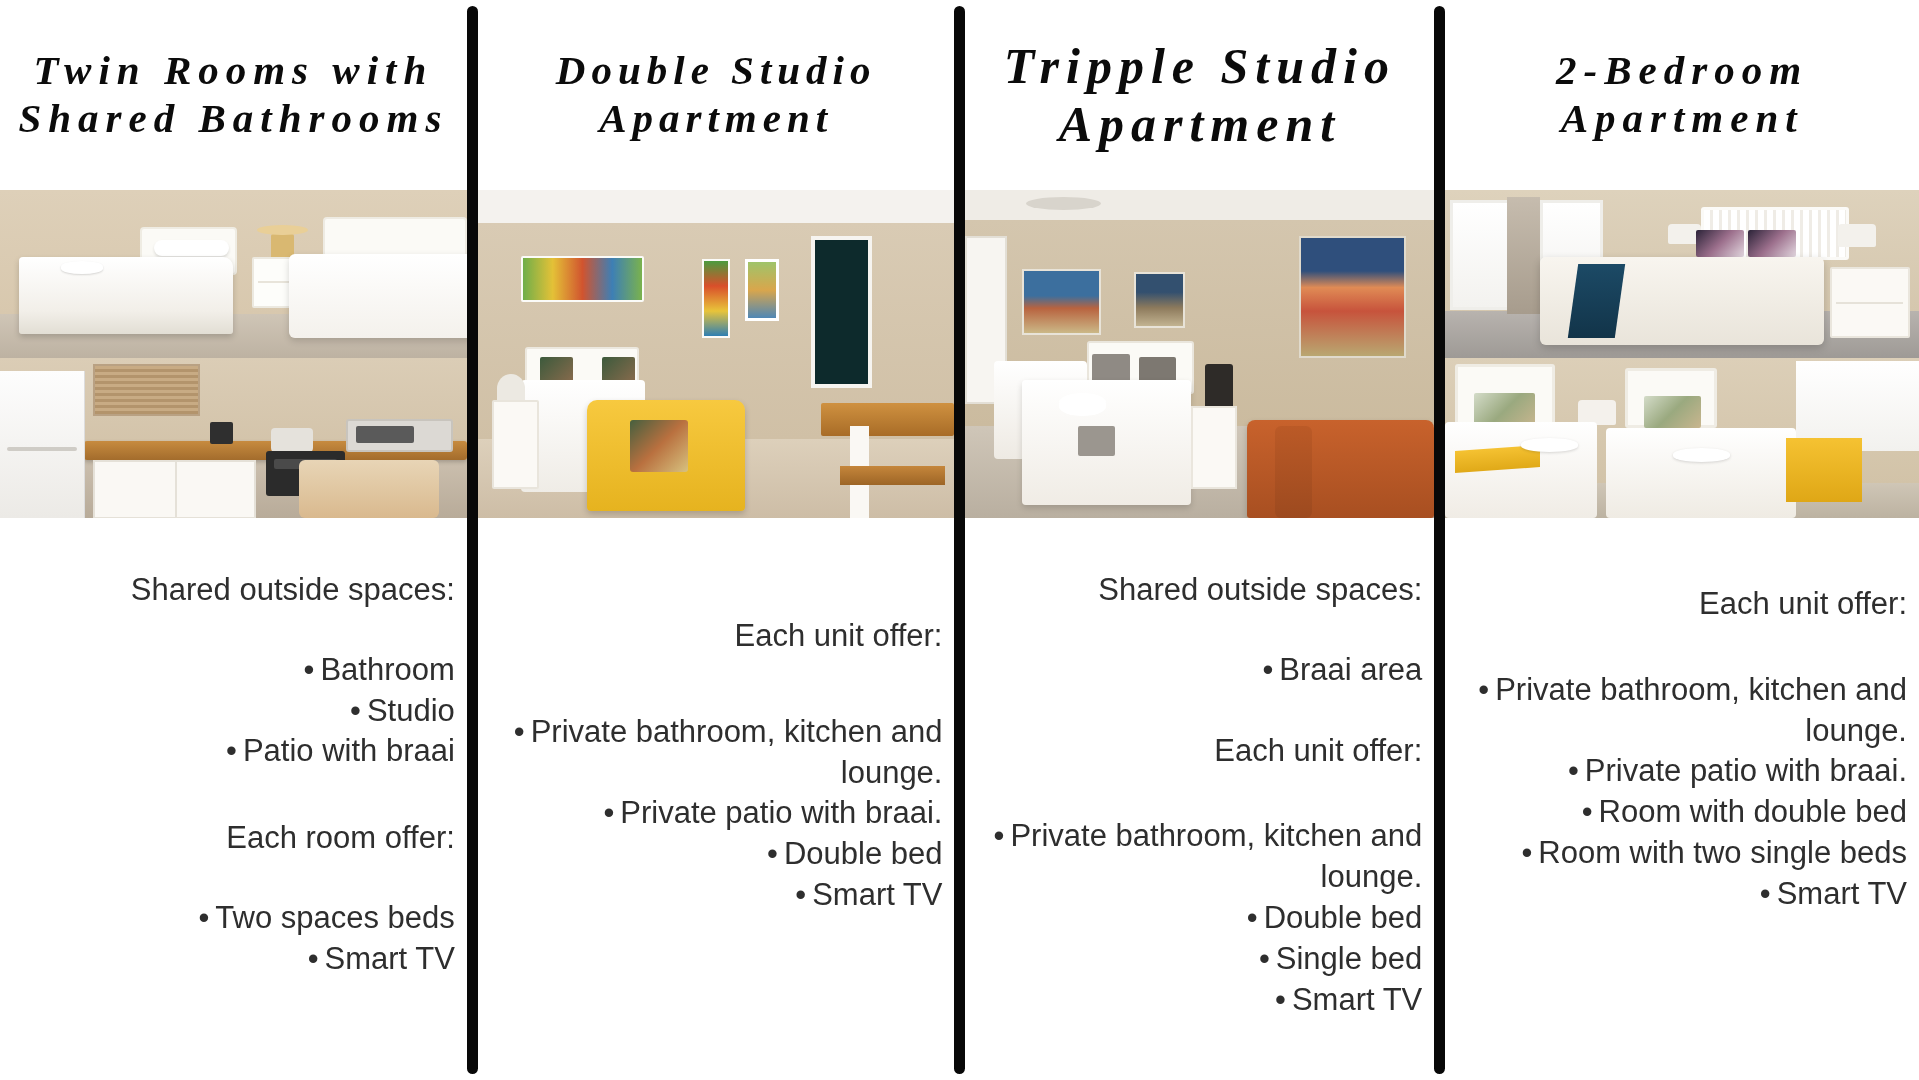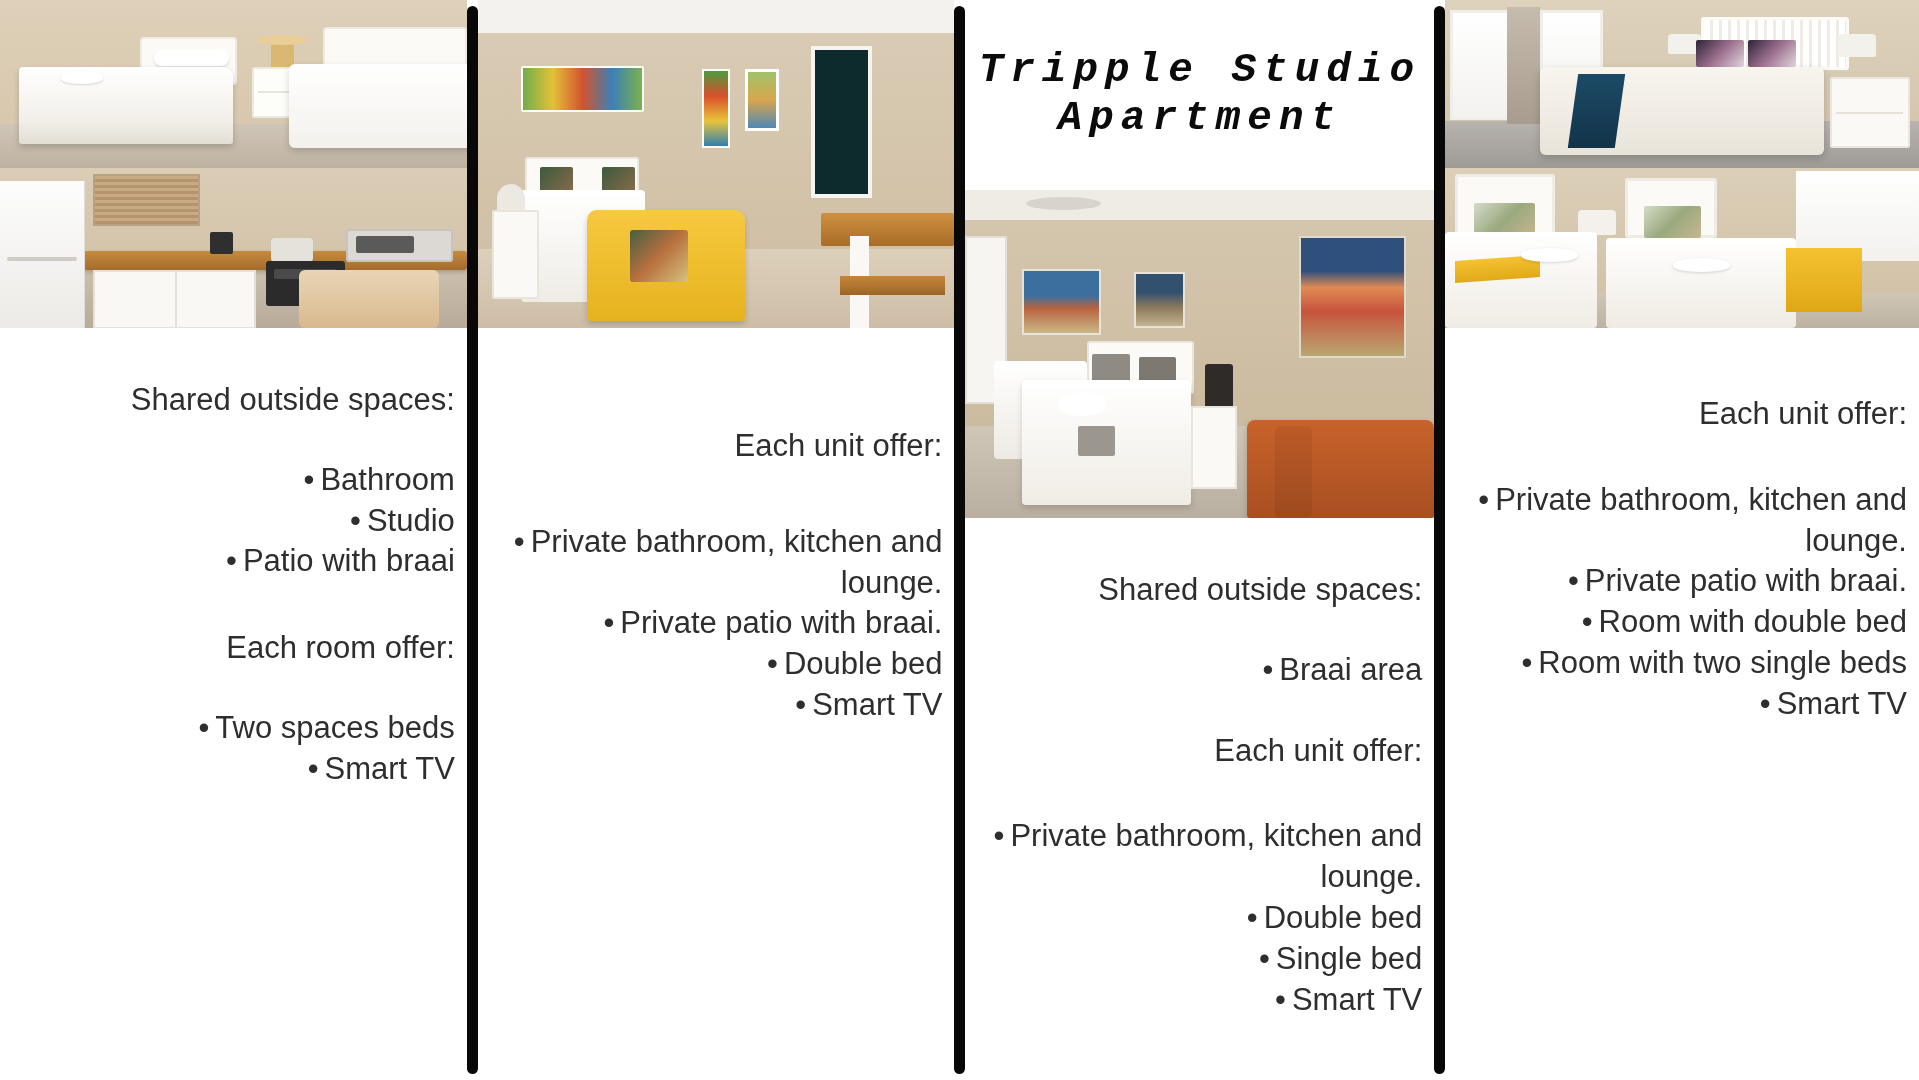--- a/index.html
+++ b/index.html
@@ -64,21 +64,21 @@
     font-style: italic;
     font-weight: bold;
     color: #0b0b0b;
     text-align: center;
     letter-spacing: 6px;
     line-height: 1.16;
     margin: 0;
   }
   .title-1 { font-size: 41px; letter-spacing: 7px; }
   .title-2 { font-size: 41px; letter-spacing: 6px; }
-  .title-3 { font-size: 41px; letter-spacing: 7px; font-family: Liberation Mono, monospace; }
+  .title-3 { font-size: 50px; letter-spacing: 7px; }
   .title-4 { font-size: 41px; letter-spacing: 7px; }
 
   
   .photo-area {
     flex: 0 0 328px;
     height: 328px;
     position: relative;
     overflow: hidden;
     display: flex;
     flex-direction: column;
@@ -321,20 +321,23 @@
   .gap-md { height: 40px; }
   .gap-lg { height: 46px; }
   .gap-xl { height: 56px; }
 </style>
 </head>
 <body>
 
 <div class="board">
 
   <div class="col col-1">
+    <div class="col-header">
+      <h2 class="col-title title-1">Twin Rooms with Shared Bathrooms</h2>
+    </div>
 
     <div class="photo-area">
       <div class="photo photo-half-top">
         <div class="scene scA">
           <div class="wall"></div>
           <div class="floor"></div>
           <div class="hbA1"></div>
           <div class="pilA1"></div>
           <div class="bedA1"></div>
           <div class="towelA"></div>
@@ -375,20 +378,23 @@
       <ul class="blk-list">
         <li><span class="bul">•</span><span>Two spaces beds</span></li>
         <li><span class="bul">•</span><span>Smart TV</span></li>
       </ul>
     </div>
   </div>
 
   <div class="divider"></div>
 
   <div class="col col-2">
+    <div class="col-header">
+      <h2 class="col-title title-2">Double Studio Apartment</h2>
+    </div>
 
     <div class="photo-area">
       <div class="photo photo-full">
         <div class="scene scC">
           <div class="ceil"></div>
           <div class="wall"></div>
           <div class="floor"></div>
           <div class="artwide"></div>
           <div class="artstrip"></div>
           <div class="artsm"></div>
@@ -467,20 +473,23 @@
         <li><span class="bul">•</span><span>Double bed</span></li>
         <li><span class="bul">•</span><span>Single bed</span></li>
         <li><span class="bul">•</span><span>Smart TV</span></li>
       </ul>
     </div>
   </div>
 
   <div class="divider"></div>
 
   <div class="col col-4">
+    <div class="col-header">
+      <h2 class="col-title title-4">2-Bedroom Apartment</h2>
+    </div>
 
     <div class="photo-area">
       <div class="photo photo-half-top">
         <div class="scene scE">
           <div class="wall"></div>
           <div class="floor"></div>
           <div class="win1"></div>
           <div class="curt"></div>
           <div class="win2"></div>
           <div class="hbE"></div>

